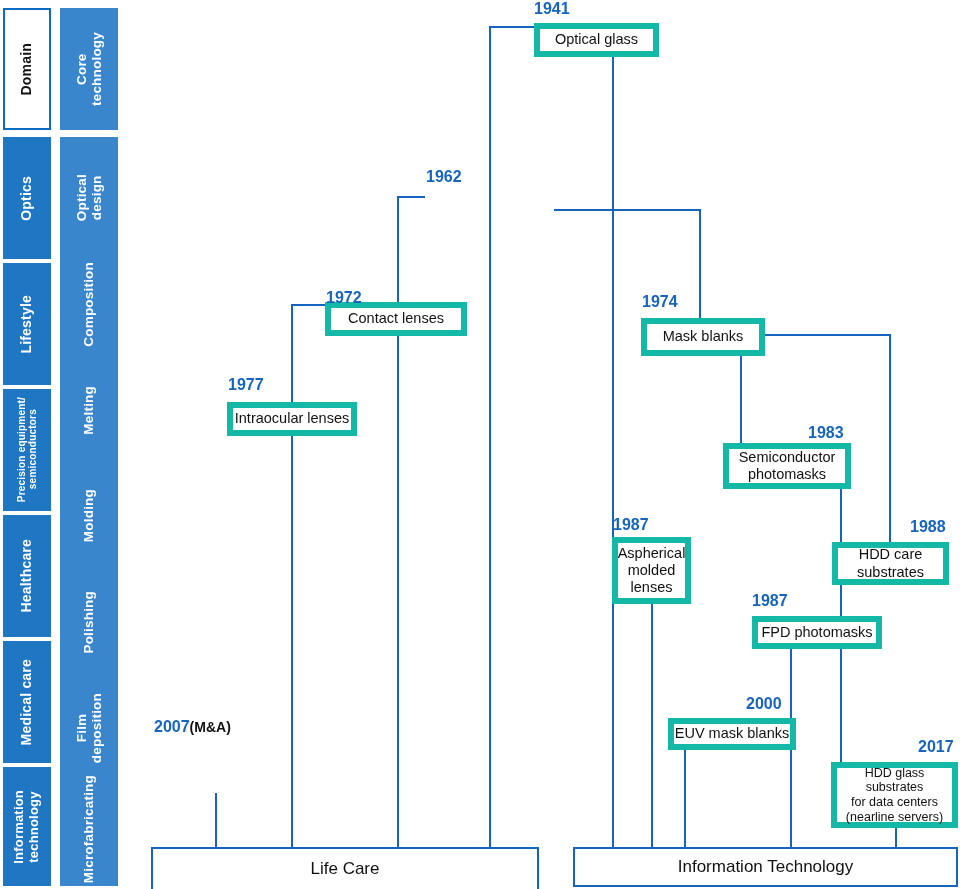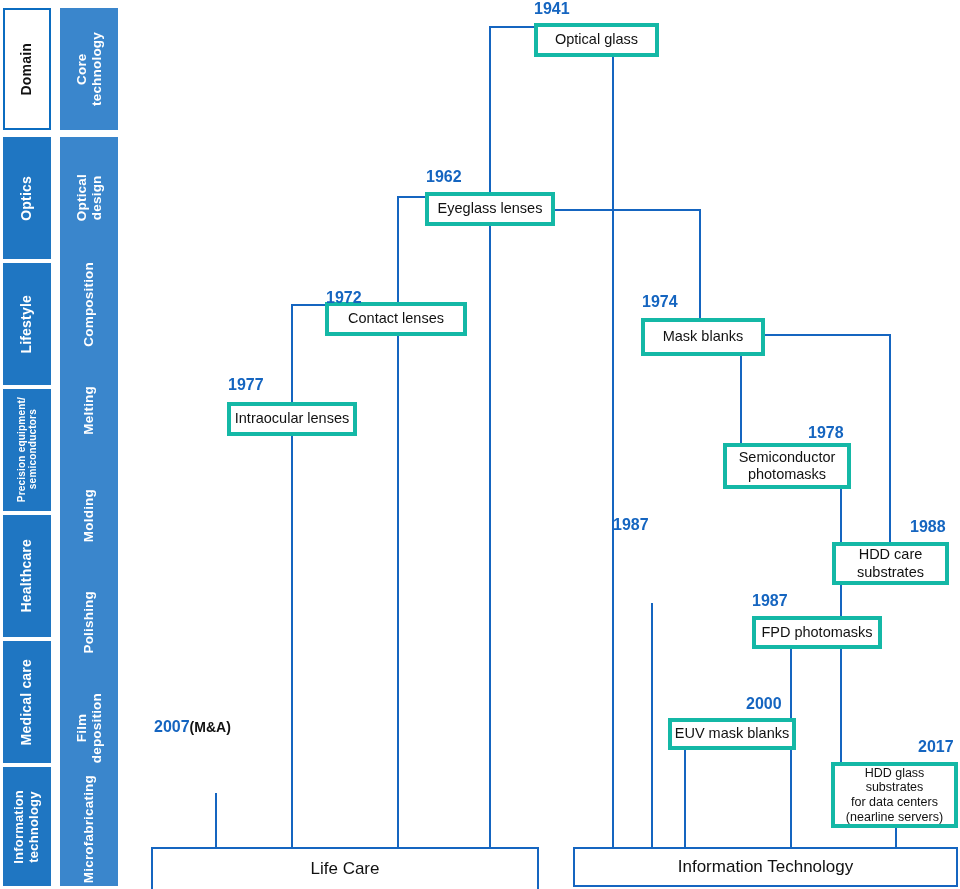--- a/index.html
+++ b/index.html
@@ -55,21 +55,21 @@
   .chip.core {
     background: #3a86cc;
     border: 2px solid #3a86cc;
     color: #ffffff;
     font-weight: 700;
   }
   
   .node {
     position: absolute;
     box-sizing: border-box;
-    border: 4px solid #14b8a6;
+    border: 6px solid #14b8a6;
     background: #ffffff;
     color: #111111;
     display: flex;
     align-items: center;
     justify-content: center;
     text-align: center;
     font-size: 14.5px;
     line-height: 1.18;
     white-space: pre-line;
     z-index: 3;
@@ -210,21 +210,21 @@
   <div class="year" style="left:326px; top:289px;">
     <span>1972</span>
   </div>
   <div class="year" style="left:642px; top:293px;">
     <span>1974</span>
   </div>
   <div class="year" style="left:228px; top:376px;">
     <span>1977</span>
   </div>
   <div class="year" style="left:808px; top:424px;">
-    <span>1978</span>
+    <span>1983</span>
   </div>
   <div class="year" style="left:613px; top:516px;">
     <span>1987</span>
   </div>
   <div class="year" style="left:910px; top:518px;">
     <span>1988</span>
   </div>
   <div class="year" style="left:752px; top:592px;">
     <span>1987</span>
   </div>
@@ -235,41 +235,43 @@
     <span>2007</span><span class="ma">(M&amp;A)</span>
   </div>
   <div class="year" style="left:918px; top:738px;">
     <span>2017</span>
   </div>
 
   <div class="node" style="left:534px; top:23px; width:125px; height:34px;">
     <span>Optical glass</span>
   </div>
 
-  <div class="node" style="left:425px; top:192px; width:130px; height:34px;">
-    <span>Eyeglass lenses</span>
-  </div>
 
   <div class="node" style="left:325px; top:302px; width:142px; height:34px;">
     <span>Contact lenses</span>
   </div>
 
   <div class="node" style="left:641px; top:318px; width:124px; height:38px;">
     <span>Mask blanks</span>
   </div>
 
   <div class="node" style="left:227px; top:402px; width:130px; height:34px;">
     <span>Intraocular lenses</span>
   </div>
 
   <div class="node" style="left:723px; top:443px; width:128px; height:46px;">
     <span>Semiconductor
 photomasks</span>
   </div>
 
+  <div class="node" style="left:612px; top:537px; width:79px; height:67px;">
+    <span>Aspherical
+molded
+lenses</span>
+  </div>
 
   <div class="node" style="left:832px; top:542px; width:117px; height:43px;">
     <span>HDD care
 substrates</span>
   </div>
 
   <div class="node" style="left:752px; top:616px; width:130px; height:33px;">
     <span>FPD photomasks</span>
   </div>
 

